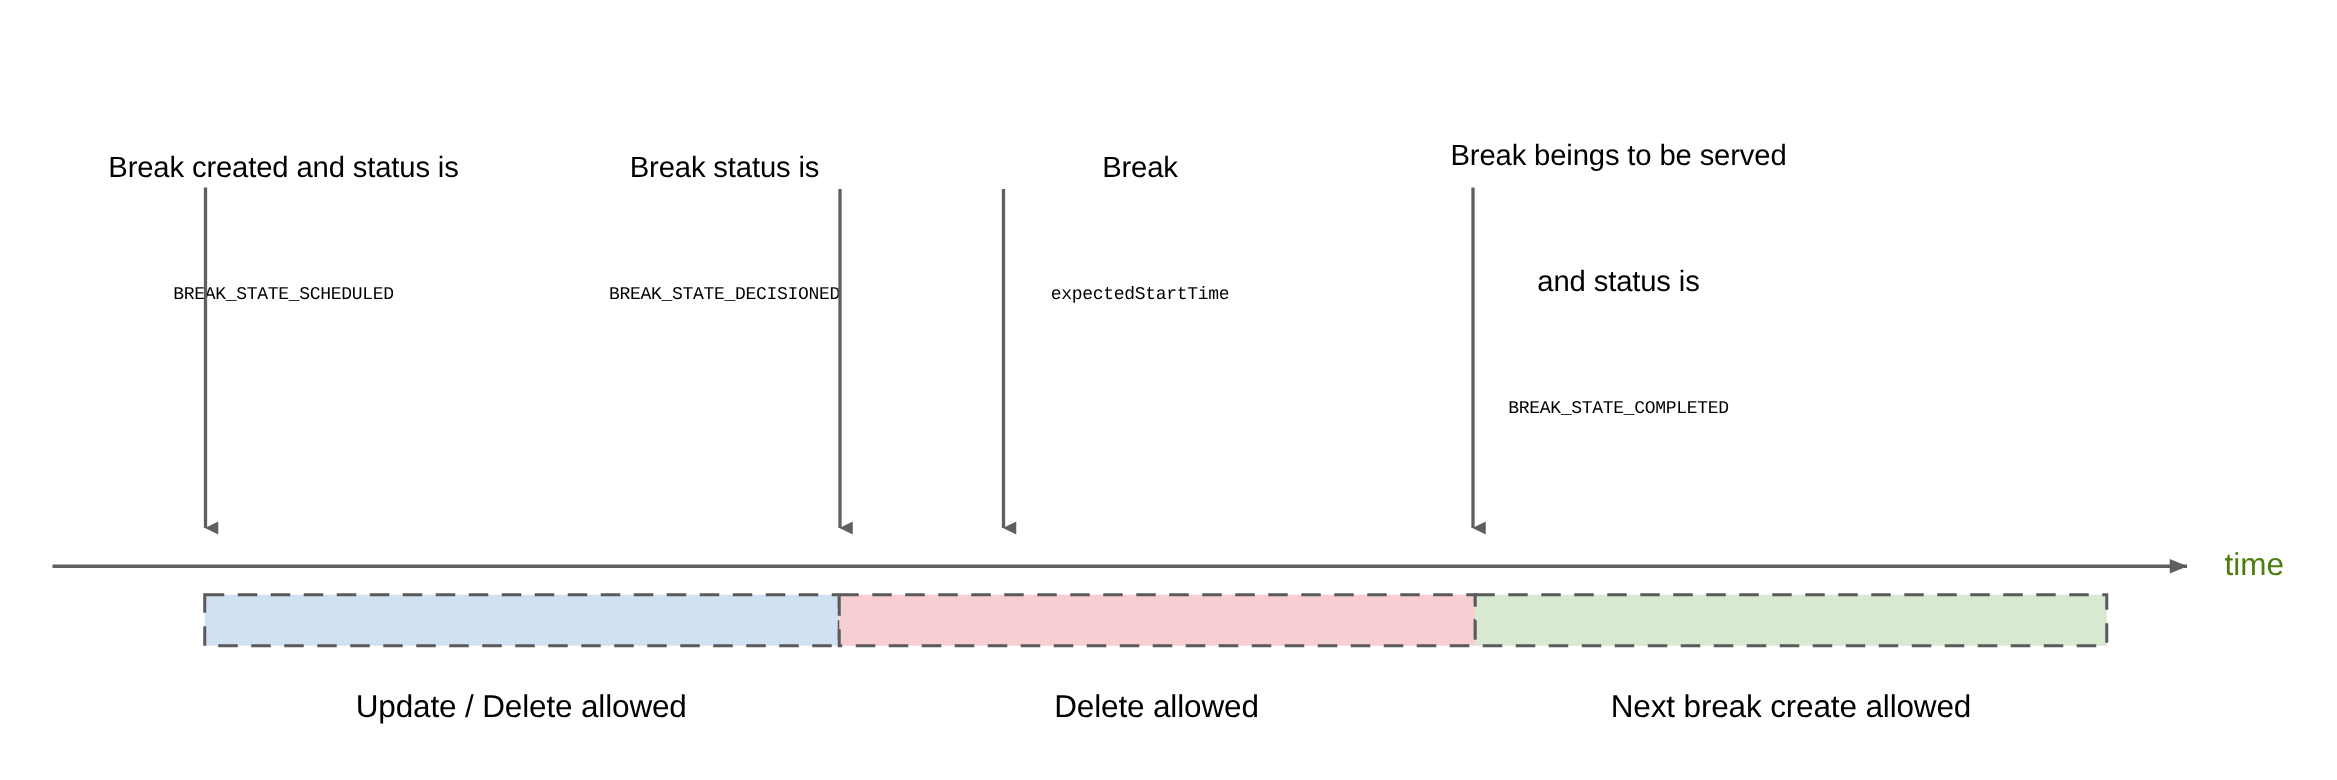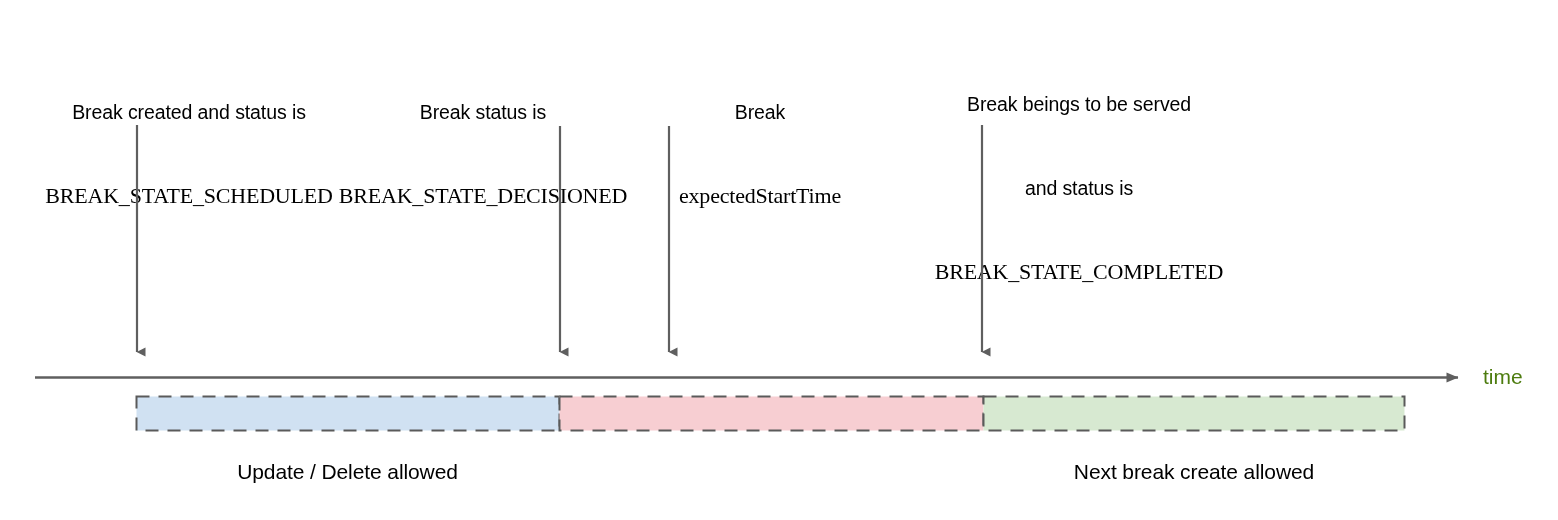--- a/index.html
+++ b/index.html
@@ -31,22 +31,22 @@
     font-size: 19.5px;
     line-height: 28px;
     color: #000;
     white-space: pre-wrap;
   }
   .annotation .plain {
     font-family: "Liberation Sans", sans-serif;
     letter-spacing: -0.1px;
   }
   .annotation .code {
-    font-family: Liberation Serif, serif;
-    font-size: 22px;
+    font-family: Liberation Mono, monospace;
+    font-size: 12px;
     letter-spacing: -0.2px;
   }
   .annotation .line { display: block; text-align: center; }
 
   #annotation-0 { left: 29px;  top: 42px;  width: 320px; }
   #annotation-1 { left: 333px; top: 42px;  width: 300px; }
   #annotation-2 { left: 640px; top: 42px;  width: 240px; }
   #annotation-3 { left: 929px; top: 34px;  width: 300px; }
 
   
@@ -131,15 +131,16 @@
     <g id="phase-bar">
       <rect x="136.5" y="396.5" width="423" height="34" fill="#d0e1f2" stroke="#5a5a5a" stroke-width="2" stroke-dasharray="13 9"></rect>
       <rect x="559.5" y="396.5" width="424" height="34" fill="#f7ced2" stroke="#5a5a5a" stroke-width="2" stroke-dasharray="13 9"></rect>
       <rect x="983.5" y="396.5" width="421" height="34" fill="#d7e9d1" stroke="#5a5a5a" stroke-width="2" stroke-dasharray="13 9"></rect>
     </g>
   </svg>
 
   <div id="time-axis-label">time</div>
 
   <div class="phase-caption" id="phase-caption-0">Update / Delete allowed</div>
+  <div class="phase-caption" id="phase-caption-1">Delete allowed</div>
   <div class="phase-caption" id="phase-caption-2">Next break create allowed</div>
 
 </div>
 
 </body></html>

